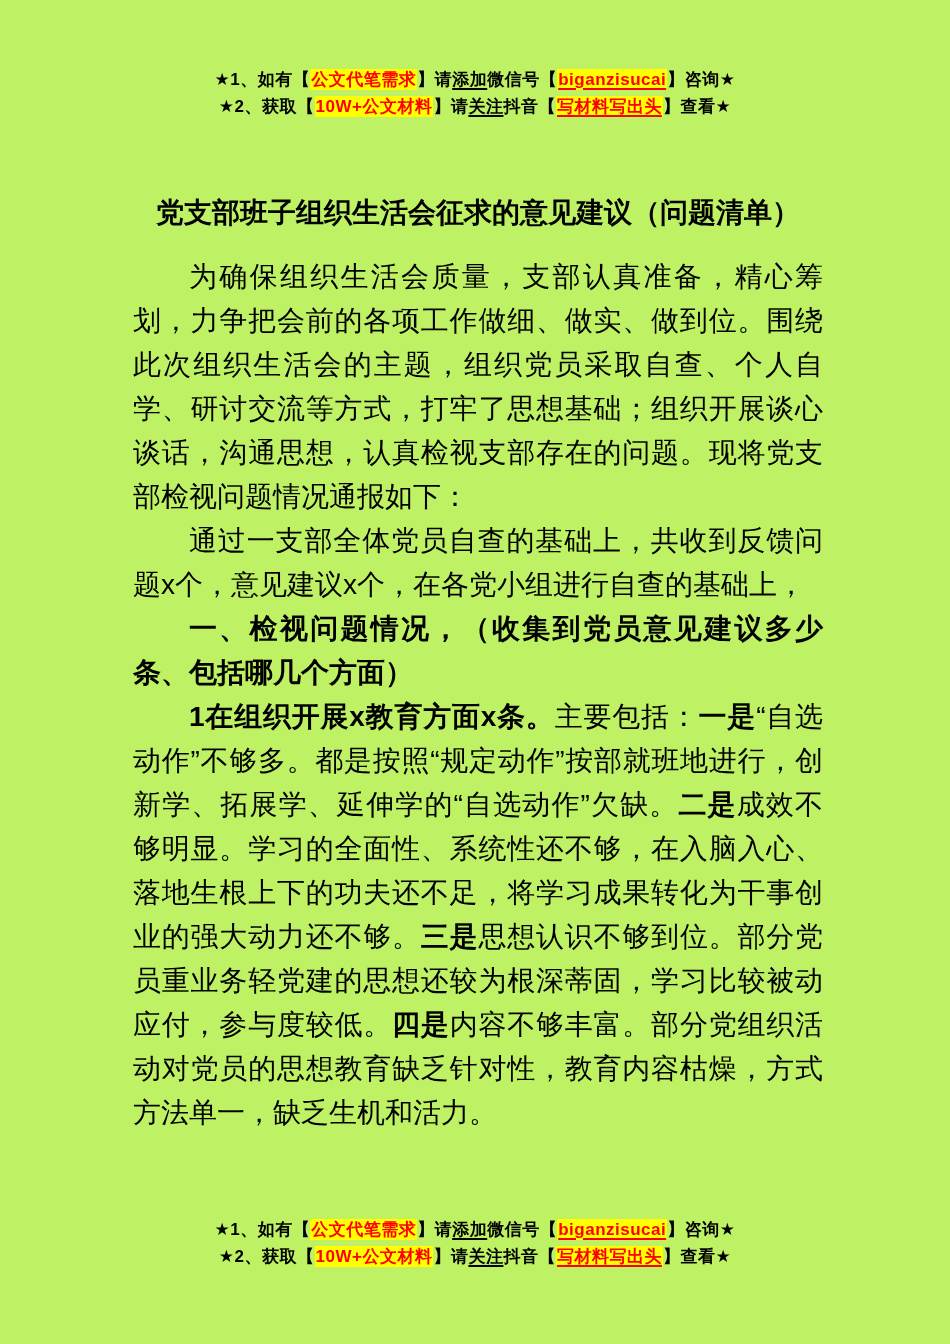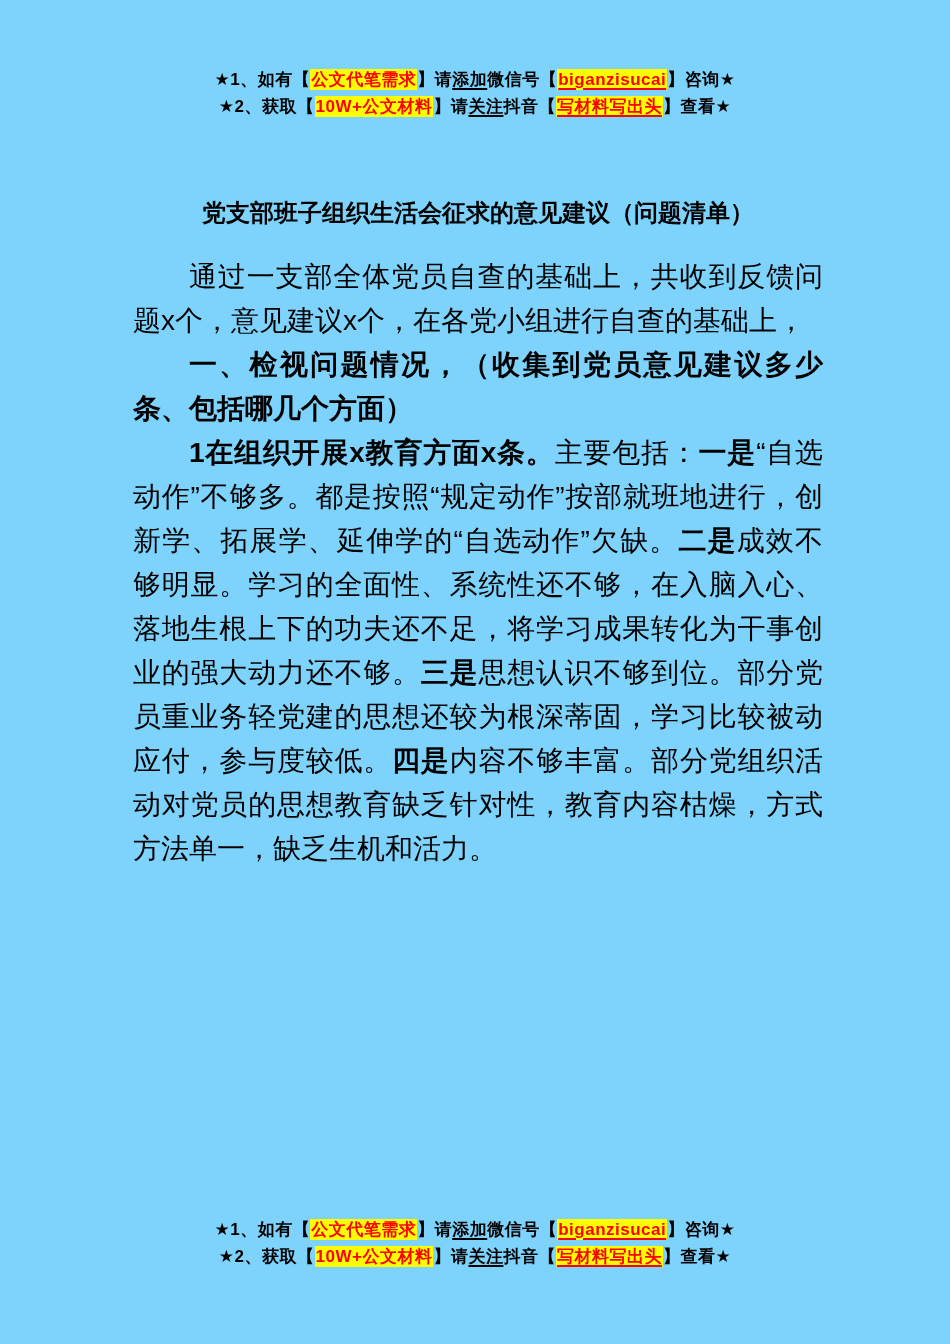--- a/index.html
+++ b/index.html
@@ -6,21 +6,21 @@
   body {
     width: 950px; height: 1344px;
     background: #ffffff;
     font-family: "Liberation Sans", "DejaVu Sans", sans-serif;
     color: #000000;
     overflow: hidden;
   }
   .page {
     position: relative;
     width: 950px; height: 1344px;
-    background: #7dd3fc;
+    background: #bef264;
   }
   
   .ad {
     position: absolute;
     left: 0; right: 0;
     text-align: center;
     font-size: 17px;
     font-weight: bold;
     line-height: 27px;
     letter-spacing: 0.5px;
@@ -40,21 +40,21 @@
   }
   
   .doc {
     position: absolute;
     left: 133px;
     top: 193px;
     width: 690px;
   }
   .title {
     margin: 0 0 22px 0;
-    font-size: 24px;
+    font-size: 28px;
     font-weight: bold;
     line-height: 40px;
     text-align: center;
     white-space: nowrap;
   }
   .body-p {
     margin: 0;
     font-size: 28px;
     line-height: 44px;
     text-align: justify;
@@ -70,20 +70,21 @@
 <div class="page">
 
   <div class="ad ad-header">
     <div class="ad-line"><span class="">★1、如有【</span><span class="seg-hl ">公文代笔需求</span><span class="">】请</span><span class="seg-u">添加</span><span class="">微信号【</span><span class="seg-hl seg-u">biganzisucai</span><span class="">】咨询★</span></div>
     <div class="ad-line"><span class="">★2、获取【</span><span class="seg-hl ">10W+公文材料</span><span class="">】请</span><span class="seg-u">关注</span><span class="">抖音【</span><span class="seg-hl seg-u">写材料写出头</span><span class="">】查看★</span></div>
   </div>
 
   <div class="doc">
     <h1 class="title">党支部班子组织生活会征求的意见建议（问题清单）</h1>
     <div id="doc-body">
+        <p class="body-p"><span>为确保组织生活会质量，支部认真准备，精心筹划，力争把会前的各项工作做细、做实、做到位。围绕此次组织生活会的主题，组织党员采取自查、个人自学、研讨交流等方式，打牢了思想基础；组织开展谈心谈话，沟通思想，认真检视支部存在的问题。现将党支部检视问题情况通报如下：</span></p>
         <p class="body-p"><span>通过一支部全体党员自查的基础上，共收到反馈问题x个，意见建议x个，在各党小组进行自查的基础上，</span></p>
         <p class="body-p heading"><span class="bold">一、检视问题情况，（收集到党员意见建议多少条、包括哪几个方面）</span></p>
         <p class="body-p"><span class="bold">1在组织开展x教育方面x条。</span><span>主要包括：</span><span class="bold">一是</span><span>“自选动作”不够多。都是按照“规定动作”按部就班地进行，创新学、拓展学、延伸学的“自选动作”欠缺。</span><span class="bold">二是</span><span>成效不够明显。学习的全面性、系统性还不够，在入脑入心、落地生根上下的功夫还不足，将学习成果转化为干事创业的强大动力还不够。</span><span class="bold">三是</span><span>思想认识不够到位。部分党员重业务轻党建的思想还较为根深蒂固，学习比较被动应付，参与度较低。</span><span class="bold">四是</span><span>内容不够丰富。部分党组织活动对党员的思想教育缺乏针对性，教育内容枯燥，方式方法单一，缺乏生机和活力。</span></p>
       </div>
   </div>
 
   <div class="ad ad-footer">
     <div class="ad-line"><span class="">★1、如有【</span><span class="seg-hl ">公文代笔需求</span><span class="">】请</span><span class="seg-u">添加</span><span class="">微信号【</span><span class="seg-hl seg-u">biganzisucai</span><span class="">】咨询★</span></div>
     <div class="ad-line"><span class="">★2、获取【</span><span class="seg-hl ">10W+公文材料</span><span class="">】请</span><span class="seg-u">关注</span><span class="">抖音【</span><span class="seg-hl seg-u">写材料写出头</span><span class="">】查看★</span></div>
   </div>

